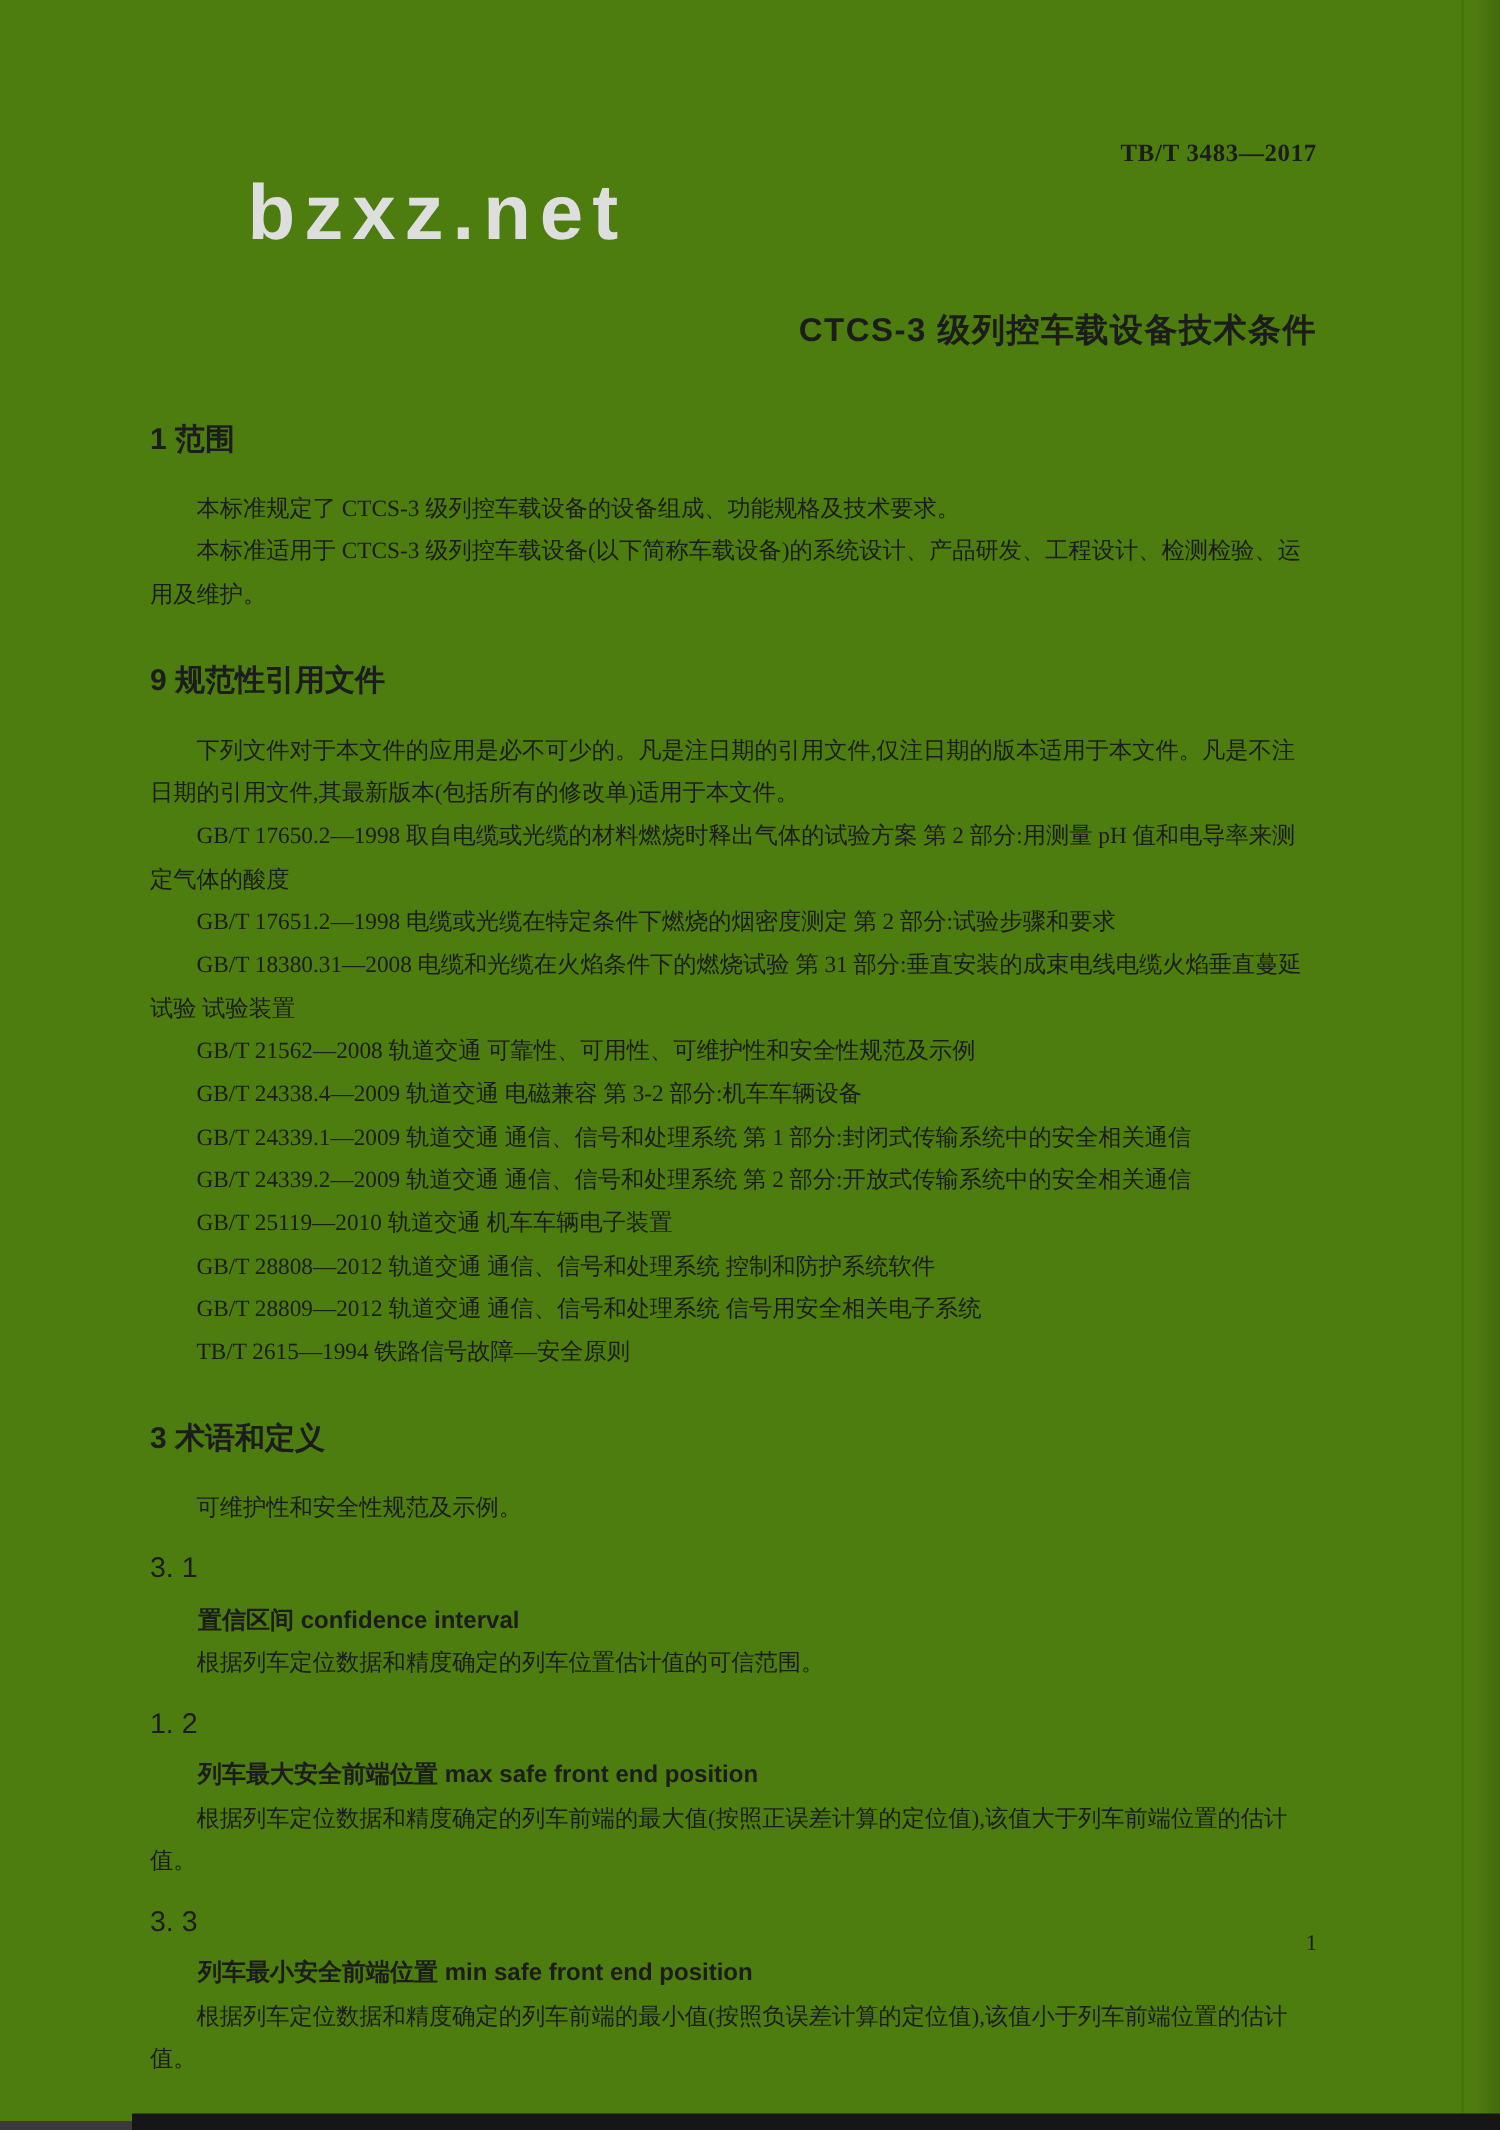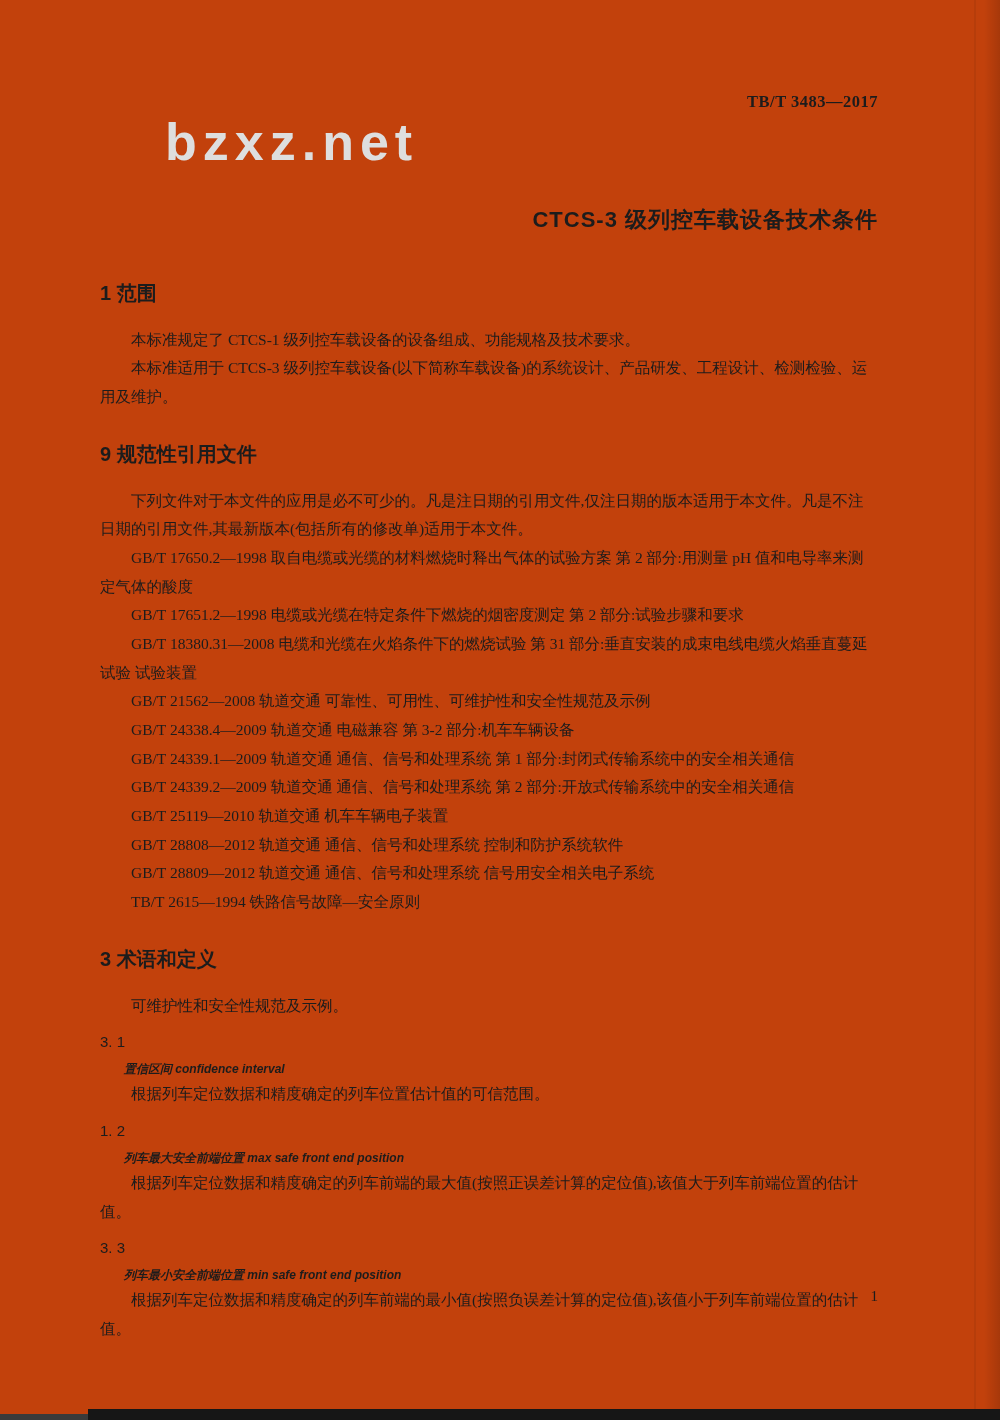--- a/index.html
+++ b/index.html
@@ -5,21 +5,21 @@
   html,body{margin:0;padding:0;}
   body{
     width:1000px;height:1420px;
     background:#e9e9e9;
     font-family:"Liberation Serif","DejaVu Serif",serif;
     color:#1c1c1c;
   }
   .page{
     position:relative;
     width:1000px;height:1420px;
-    background:#c2410c;
+    background:#4d7c0f;
     overflow:hidden;
   }
   
   .scan-edge-right{
     position:absolute;top:0;right:0;width:16px;height:100%;
     background:linear-gradient(to right,rgba(0,0,0,0),rgba(0,0,0,0.14));
   }
   .scan-line-right{
     position:absolute;top:0;right:24px;width:2px;height:100%;
     background:rgba(0,0,0,0.06);
@@ -70,29 +70,28 @@
     margin:0;
     text-indent:2em;
   }
   p.ref-item{
     margin:0;
     text-indent:2em;
   }
   .clause-num{
     margin:8px 0 2px 0;
     font-family:"Liberation Sans","DejaVu Sans",sans-serif;
-    font-size:15px;
+    font-size:19px;
   }
   .term-line{
     margin:0;
     text-indent:2em;
     font-family:"Liberation Sans","DejaVu Sans",sans-serif;
     font-weight:bold;
-    font-size:12px;
-    font-style:italic;
+    font-size:16px;
   }
   .page-number{
     position:absolute;top:1288px;left:100px;width:778px;
     text-align:right;
     font-size:15px;
   }
 </style>
 </head>
 <body>
 
@@ -100,21 +99,21 @@
 
   <div class="doc-code">TB/T 3483—2017</div>
 
   <div class="watermark">bzxz.net</div>
 
   <div class="content">
 
     <h1 class="doc-title">CTCS-3 级列控车载设备技术条件</h1>
 
     <h2 class="sec-heading">1  范围</h2>
-    <p class="body-para">本标准规定了 CTCS-1 级列控车载设备的设备组成、功能规格及技术要求。</p>
+    <p class="body-para">本标准规定了 CTCS-3 级列控车载设备的设备组成、功能规格及技术要求。</p>
     <p class="body-para">本标准适用于 CTCS-3 级列控车载设备(以下简称车载设备)的系统设计、产品研发、工程设计、检测检验、运用及维护。</p>
 
     <h2 class="sec-heading">9  规范性引用文件</h2>
     <p class="body-para">下列文件对于本文件的应用是必不可少的。凡是注日期的引用文件,仅注日期的版本适用于本文件。凡是不注日期的引用文件,其最新版本(包括所有的修改单)适用于本文件。</p>
     <p class="ref-item">GB/T 17650.2—1998  取自电缆或光缆的材料燃烧时释出气体的试验方案  第 2 部分:用测量 pH 值和电导率来测定气体的酸度</p>
     <p class="ref-item">GB/T 17651.2—1998  电缆或光缆在特定条件下燃烧的烟密度测定  第 2 部分:试验步骤和要求</p>
     <p class="ref-item">GB/T 18380.31—2008  电缆和光缆在火焰条件下的燃烧试验  第 31 部分:垂直安装的成束电线电缆火焰垂直蔓延试验  试验装置</p>
     <p class="ref-item">GB/T 21562—2008  轨道交通  可靠性、可用性、可维护性和安全性规范及示例</p>
     <p class="ref-item">GB/T 24338.4—2009  轨道交通  电磁兼容  第 3-2 部分:机车车辆设备</p>
     <p class="ref-item">GB/T 24339.1—2009  轨道交通  通信、信号和处理系统  第 1 部分:封闭式传输系统中的安全相关通信</p>

